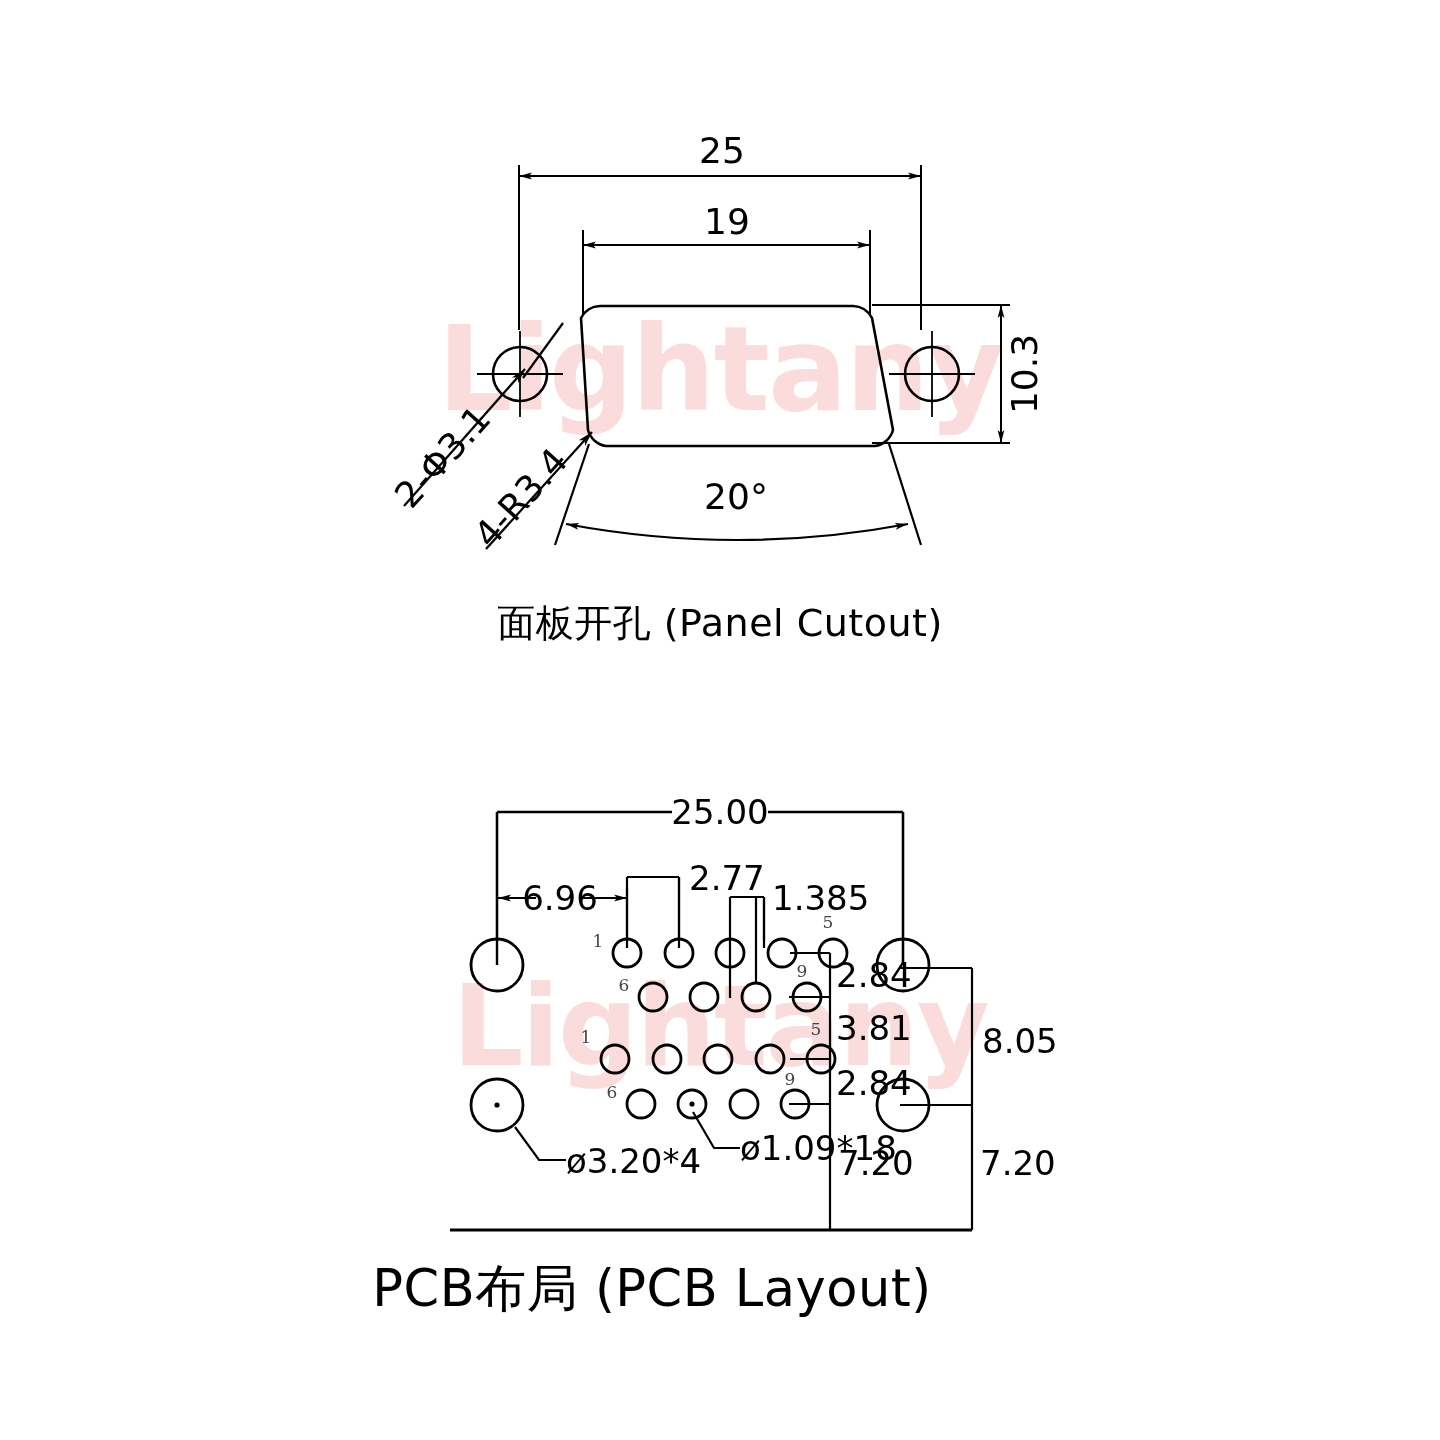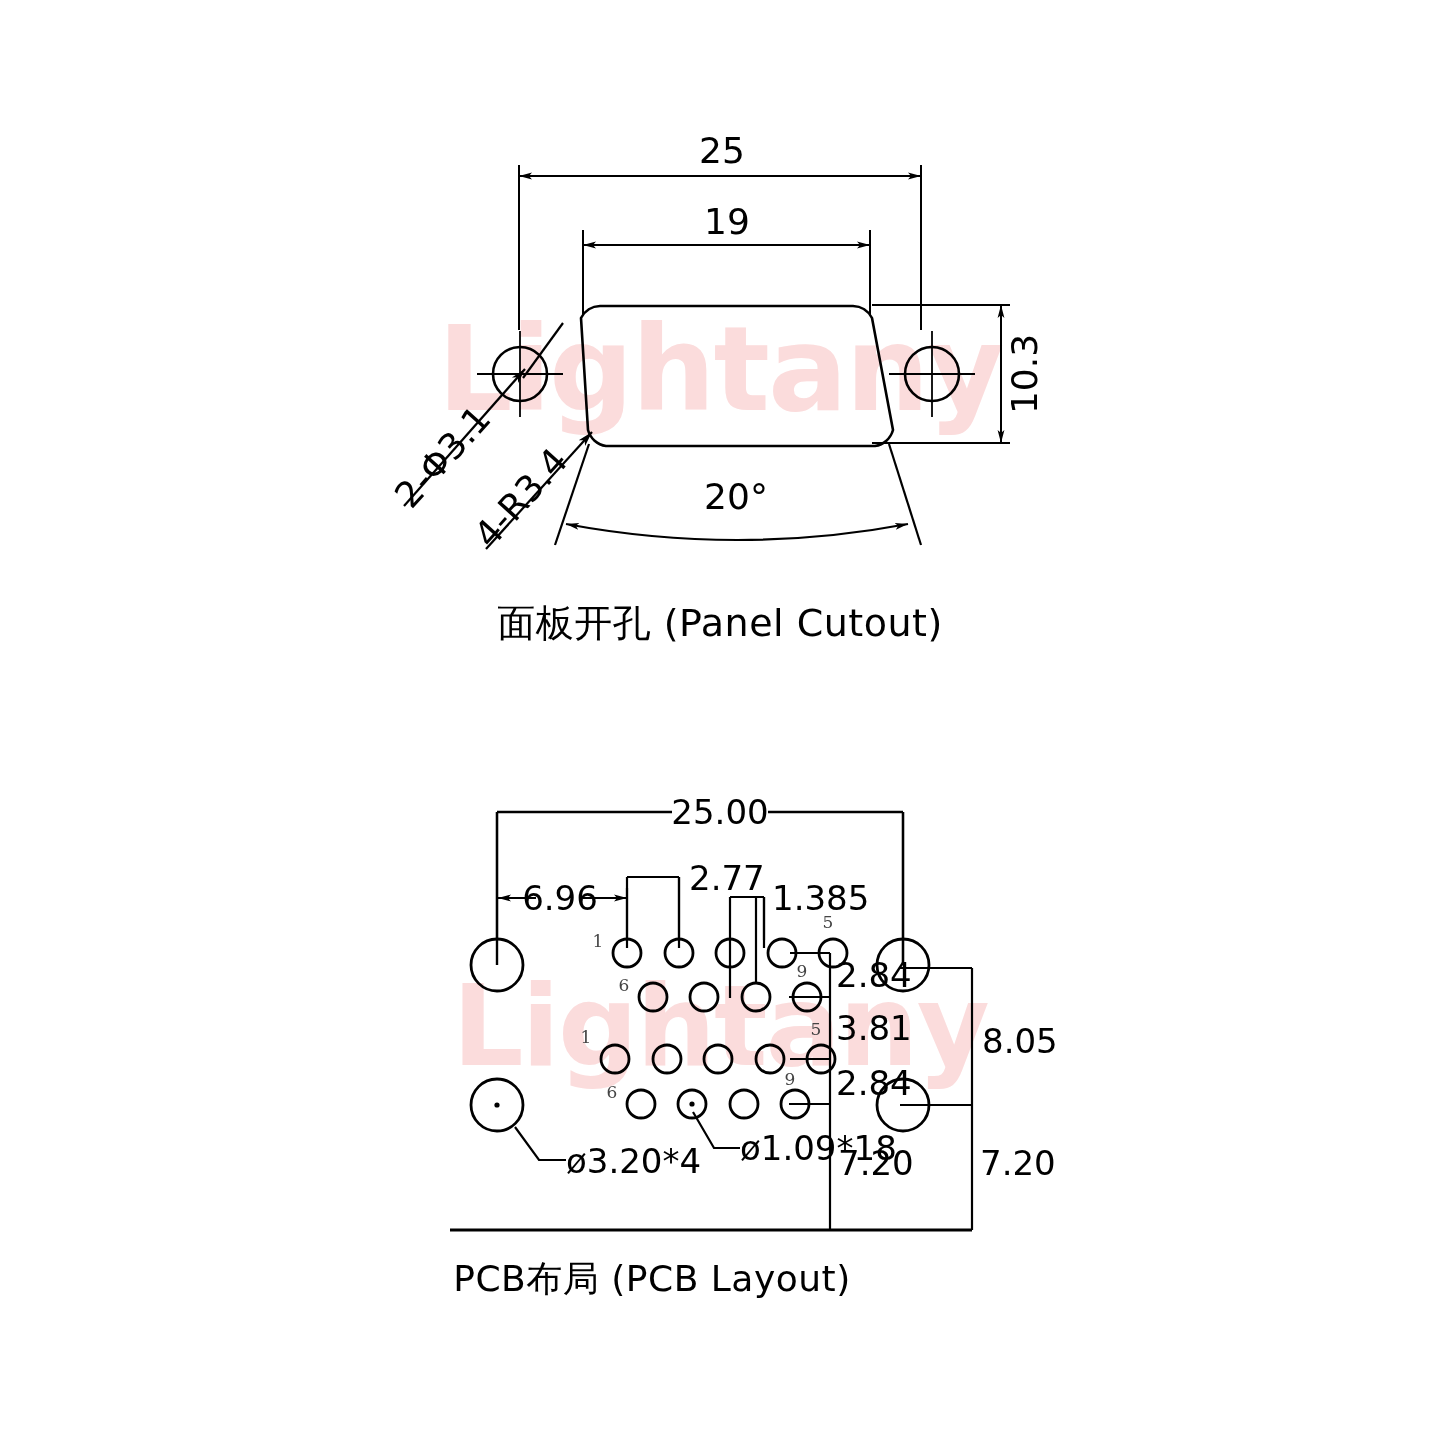--- a/index.html
+++ b/index.html
@@ -36,21 +36,21 @@
     left: 0; top: 598px;
     width: 1440px;
     text-align: center;
     font-size: 38px;
     letter-spacing: 0.5px;
   }
   .caption-pcb {
     left: 0; top: 1255px;
     width: 1304px;
     text-align: center;
-    font-size: 36px;
+    font-size: 51px;
     letter-spacing: 0.5px;
   }
 </style>
 </head>
 <body>
 
 <div id="stage">
 
   <svg class="sheet" viewBox="0 0 1440 1440">
     <defs>

